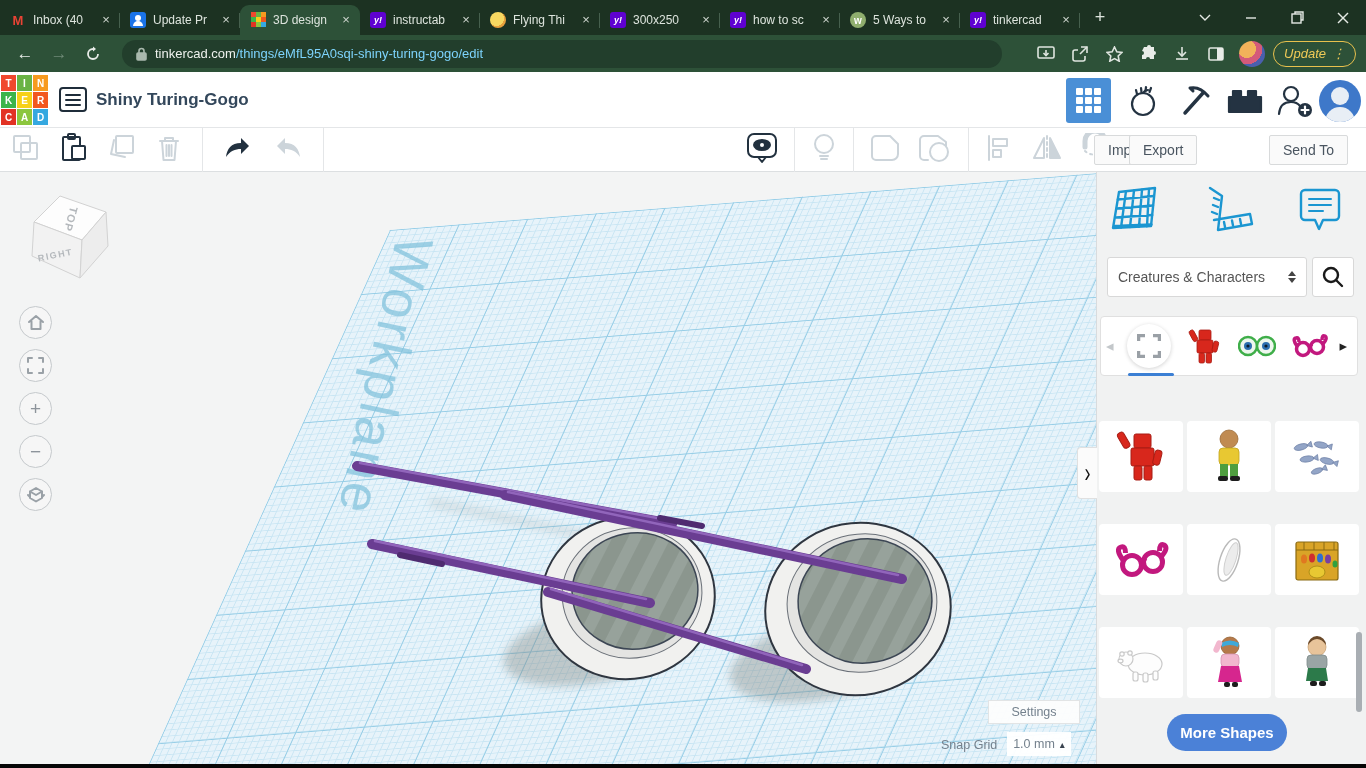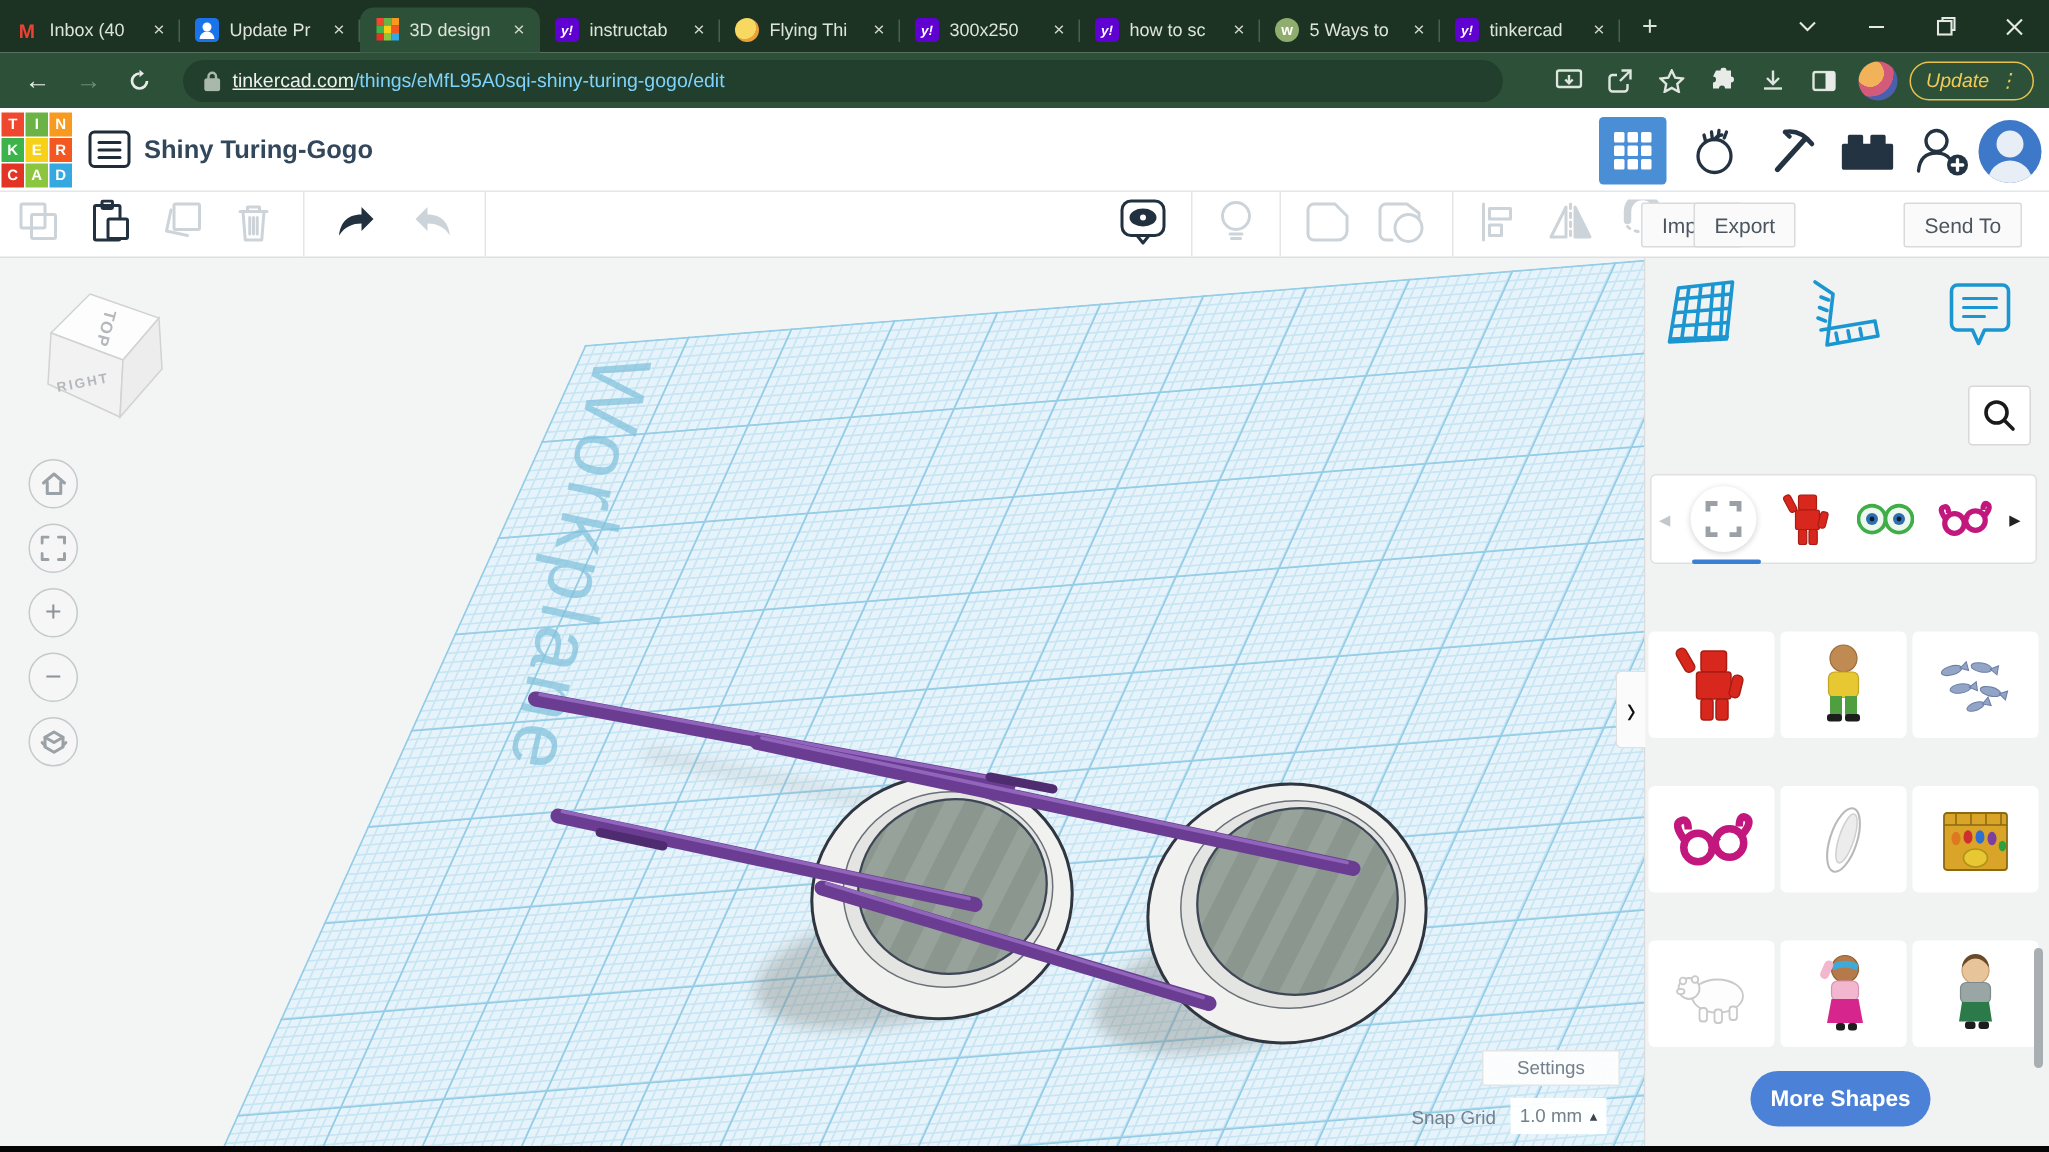--- a/index.html
+++ b/index.html
@@ -26,21 +26,21 @@
   .newtab { width:28px; height:28px; margin:0 0 3px 6px; color:#dde4dd; font-size:18px; text-align:center; line-height:26px; border-radius:14px; }
   #winctl { position:absolute; right:0; top:0; height:35px; display:flex; align-items:center; }
   #winctl .wbtn { width:46px; height:35px; display:flex; align-items:center; justify-content:center; color:#e4e9e4; }
   #winctl svg { stroke:#e4e9e4; stroke-width:1.4; fill:none; }
 
   
   #addressbar { position:absolute; left:0; top:35px; width:1366px; height:37px; background:#2d5138; display:flex; align-items:center; padding:0 10px; gap:4px; }
   .navbtn { width:30px; height:30px; border-radius:15px; display:flex; align-items:center; justify-content:center; color:#e8ece8; font-size:17px; }
   .navbtn.dim { color:#6f8a77; }
   #urlpill { height:28px; flex:0 0 880px; margin-left:10px; background:#223e2c; border-radius:14px; display:flex; align-items:center; padding:0 14px; gap:8px; font-size:13px; }
-  #urlpill .host { color:#eef2ee;text-decoration:underline; }
+  #urlpill .host { color:#eef2ee; }
   #urlpill .path { color:#7dd3fc; }
   .abar-ic { width:30px; height:30px; display:flex; align-items:center; justify-content:center; }
   .abar-ic svg { stroke:#dfe5df; stroke-width:1.6; fill:none; }
   #avatar-chrome { width:26px; height:26px; border-radius:13px; margin:0 4px;
     background:radial-gradient(circle at 30% 30%, #f2b25a 0 35%, #d45a7a 36% 60%, #4a5fae 61% 100%); }
   #updatebtn { height:26px; border:1px solid #e9c14d; color:#f0ca57; border-radius:13px; display:flex; align-items:center; gap:6px; padding:0 10px; font-size:13px;font-style:italic; }
 
   
   #appheader { position:absolute; left:0; top:72px; width:1366px; height:56px; background:#fff; border-bottom:1px solid #e4e6e8; }
   #tclogo { position:absolute; left:0; top:2px; width:48px; height:52px; display:grid; grid-template-columns:repeat(3,15px); grid-template-rows:repeat(3,16px); gap:1px; padding:1px; }
@@ -490,20 +490,27 @@
       </svg></div>
   <div class="pic" style="left:105px"><svg width="52" height="50">
         <path d="M8 2 L20 10 L16 44 L50 38 L48 28 L12 34"></path>
         <path d="M12 12 l5 2 M11 19 l5 2 M10 26 l5 2 M22 36 l1 5 M30 34.5 l1 5 M38 33 l1 5"></path>
       </svg></div>
   <div class="pic" style="left:200px"><svg width="46" height="48">
         <path d="M8 4 h30 a4 4 0 0 1 4 4 v22 a4 4 0 0 1 -4 4 h-12 l-4 9 -4 -9 h-10 a4 4 0 0 1 -4 -4 v-22 a4 4 0 0 1 4 -4 Z"></path>
         <path d="M12 13 h22 M12 19 h22 M12 25 h14" stroke-width="2"></path>
       </svg></div>
 
+  <div id="catdrop">
+    <span>Creatures &amp; Characters</span>
+    <span class="stepper">
+        <i class="up"></i>
+        <i class="dn"></i>
+      </span>
+  </div>
   <div id="searchbtn">
       <svg width="22" height="22">
         <circle cx="9" cy="9" r="7"></circle>
         <line x1="14.5" y1="14.5" x2="20" y2="20"></line>
       </svg>
     </div>
 
   <div id="carousel">
     <span class="car-chev" style="color:#c3c7ca">◂</span>
     <div id="selitem">

